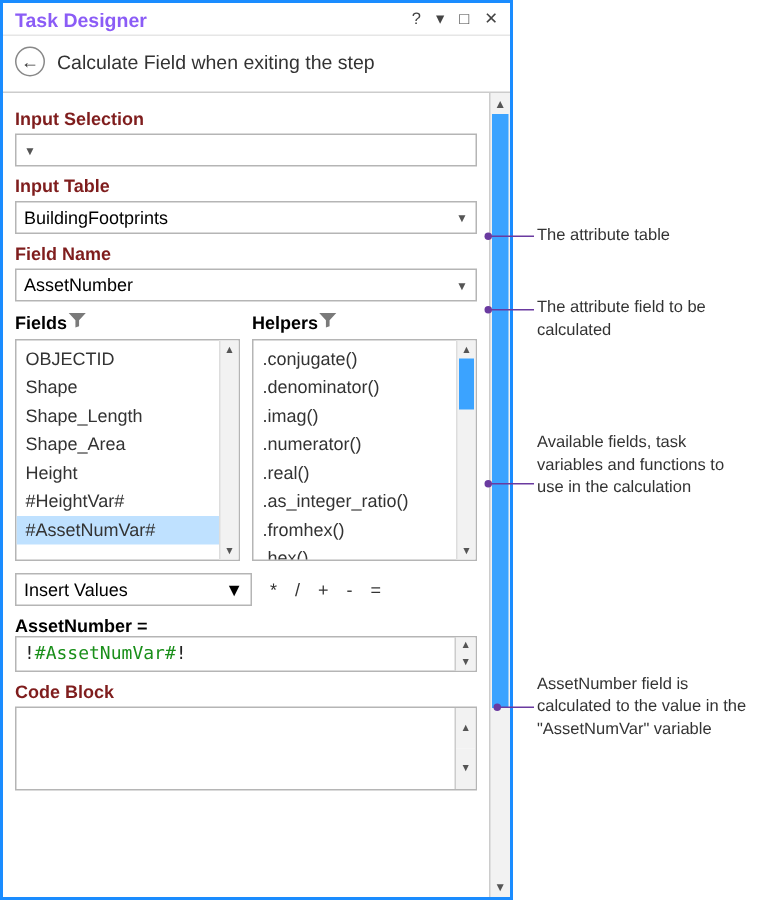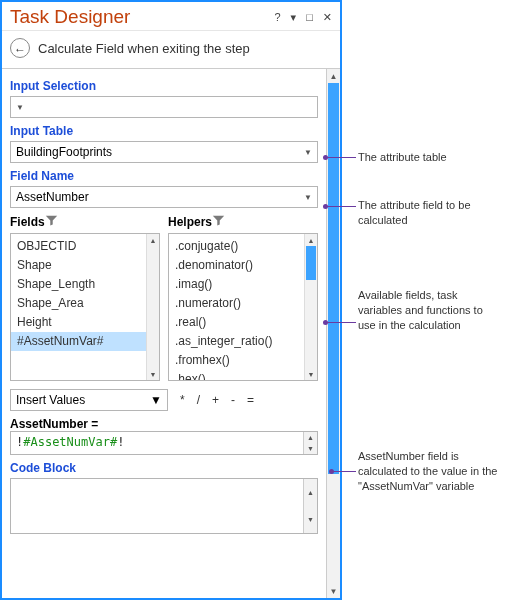--- a/index.html
+++ b/index.html
@@ -20,23 +20,23 @@
     display: flex;
     flex-direction: column;
   }
   .titlebar {
     display: flex;
     align-items: center;
     padding: 4px 6px 2px 8px;
     border-bottom: 1px solid #e6e6e6;
   }
   .titlebar-title {
-    font-size: 19px;
-    color: #c2410c;
-    font-weight: 400;
+    font-size: 13px;
+    color: #8b5cf6;
+    font-weight: 700;
     flex: 1;
   }
   .titlebar-icons { display: flex; gap: 6px; }
   .win-icon { color: #444; font-size: 11px; line-height: 1; padding: 1px 2px; }
   .header-row {
     display: flex;
     align-items: center;
     gap: 8px;
     padding: 7px 8px 10px 8px;
   }
@@ -68,21 +68,21 @@
     height: 14px;
     display: flex; align-items: center; justify-content: center;
     color: #555; font-size: 8px;
   }
   .vscroll .track { flex: 1; position: relative; }
   .vscroll .thumb {
     position: absolute; left: 1px; right: 1px;
     top: 0; height: 78%;
     background: #3ba3ff;
   }
-  .field-label { font-weight: 700; color: #1d4ed8; margin: 4px 0 3px 0; }
+  .field-label { font-weight: 700; color: #7f1d1d; margin: 4px 0 3px 0; }
   .combo, .text-input {
     width: 100%;
     border: 1px solid #b5b5b5;
     background: #fff;
     padding: 3px 5px;
     font-size: 12px;
     display: flex; align-items: center; justify-content: space-between;
     height: 22px;
   }
   .combo .caret { color: #555; font-size: 8px; }
@@ -230,20 +230,21 @@
                 </svg>
             </span>
           </div>
           <div class="listbox">
             <div class="list-items" id="fields-items">
                 <div>OBJECTID</div>
                 <div>Shape</div>
                 <div>Shape_Length</div>
                 <div>Shape_Area</div>
                 <div>Height</div>
+                <div>#HeightVar#</div>
                 <div class="sel">#AssetNumVar#</div>
               </div>
             <div class="mini-scroll">
               <div class="arrow">▲</div>
               <div class="track"></div>
               <div class="arrow">▼</div>
             </div>
           </div>
         </div>
 

